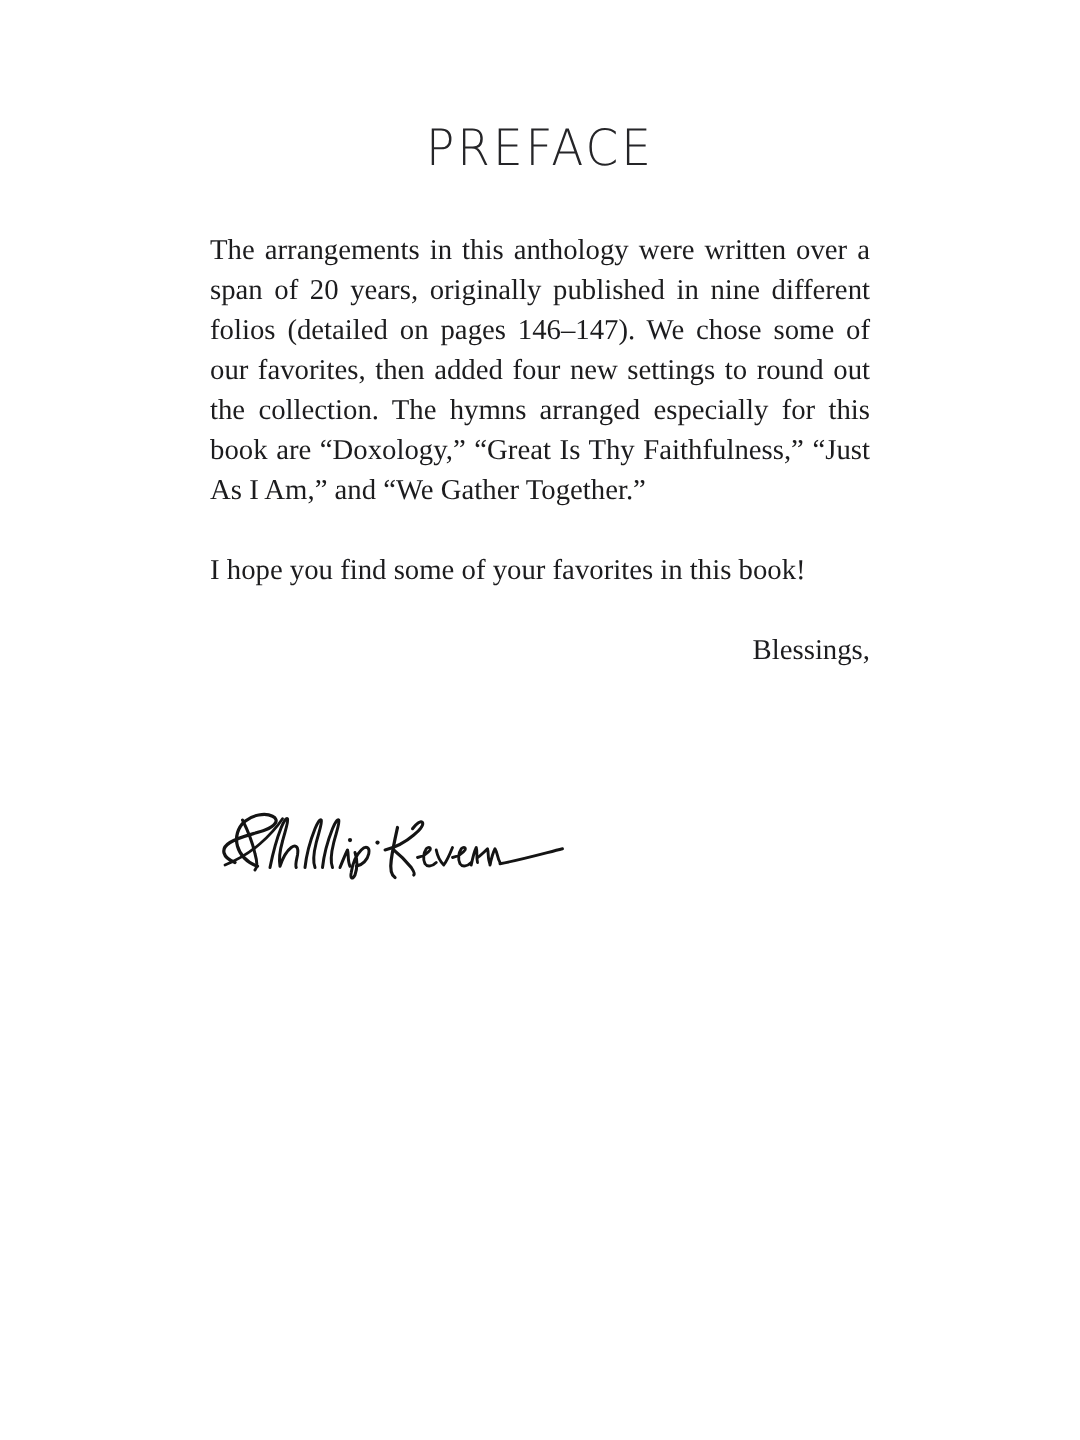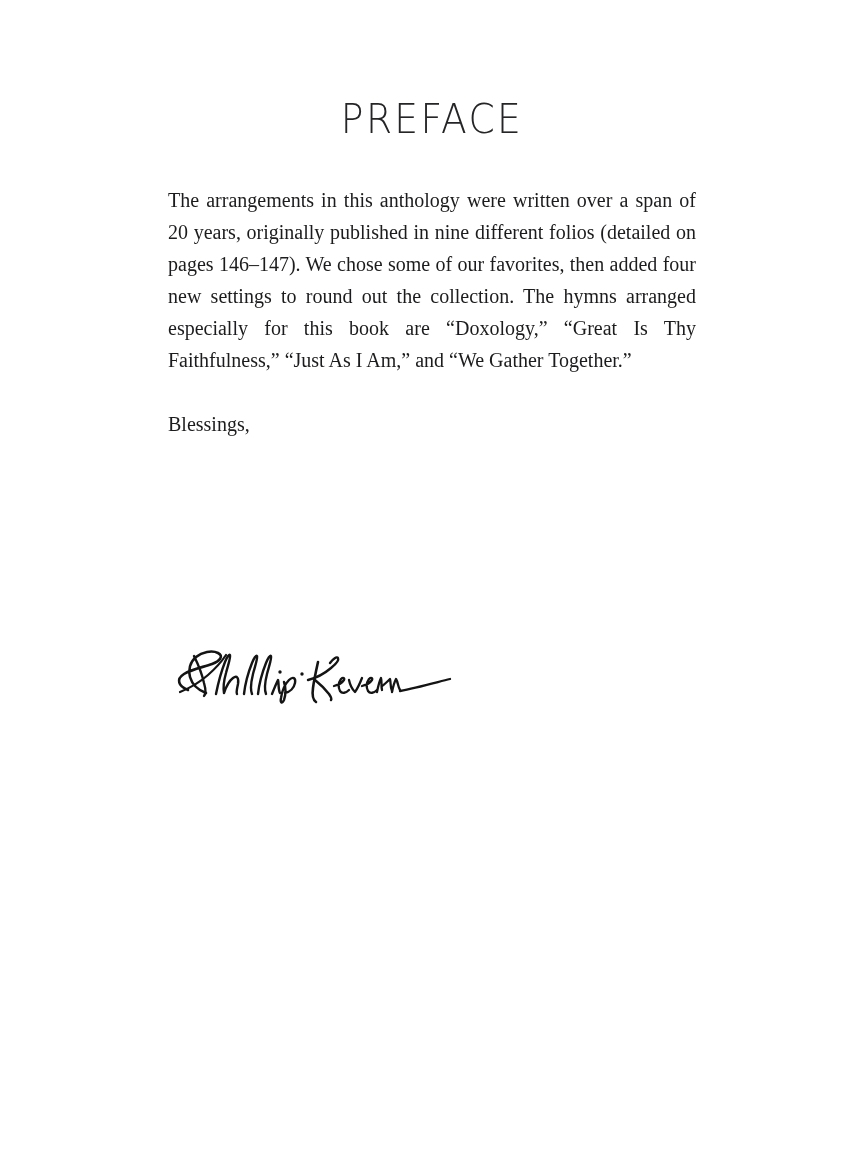--- a/index.html
+++ b/index.html
@@ -42,42 +42,42 @@
     transform-origin: center top;
   }
 
   
   .body-block {
     position: absolute;
     top: 168px;
     left: 168px;
     width: 528px;
     color: #1c1c1e;
-    font-size: 20px;
+    font-size: 23px;
     line-height: 32px;
   }
 
   .para {
     margin: 0 0 32px 0;
     text-align: justify;
     text-justify: inter-word;
     -moz-text-align-last: left;
     text-align-last: left;
     hyphens: none;
   }
   .para.flush {
     text-align: left;
   }
   .para:last-child {
     margin-bottom: 0;
   }
 
   .closing {
     margin: 0;
-    text-align: left;
+    text-align: right;
   }
 
   
   .signature {
     position: absolute;
     top: 630px;
     left: 168px;
     width: 250px;
     height: 58px;
   }
@@ -93,20 +93,21 @@
 
 <div class="page">
 
   <div class="page-title">PREFACE</div>
 
   <div class="body-block">
 
     <p class="para">The arrangements in this anthology were written over a span of 20 years, originally published in nine different folios (detailed on pages 146–147). We chose some of our favorites, then added four new settings to round out the collection. The hymns arranged especially for this book are “Doxology,” “Great Is Thy Faithfulness,” “Just As I Am,” and “We Gather Together.”</p>
 
 
+    <p class="para flush">I hope you find some of your favorites in this book!</p>
 
     <p class="closing">Blessings,</p>
 
   </div>
 
   <div class="signature">
     <svg viewBox="0 0 250 58" xmlns="http://www.w3.org/2000/svg" fill="none" stroke="#141414" stroke-linecap="round" stroke-linejoin="round">
 
       <path d="M20 44 C10 40 8 33 16 28 C24 23 36 21 44 18 C52 15 56 10 50 7
                C44 4 34 6 28 11 C22 16 20 24 22 31 C24 38 30 44 38 47" stroke-width="2.6"></path>

